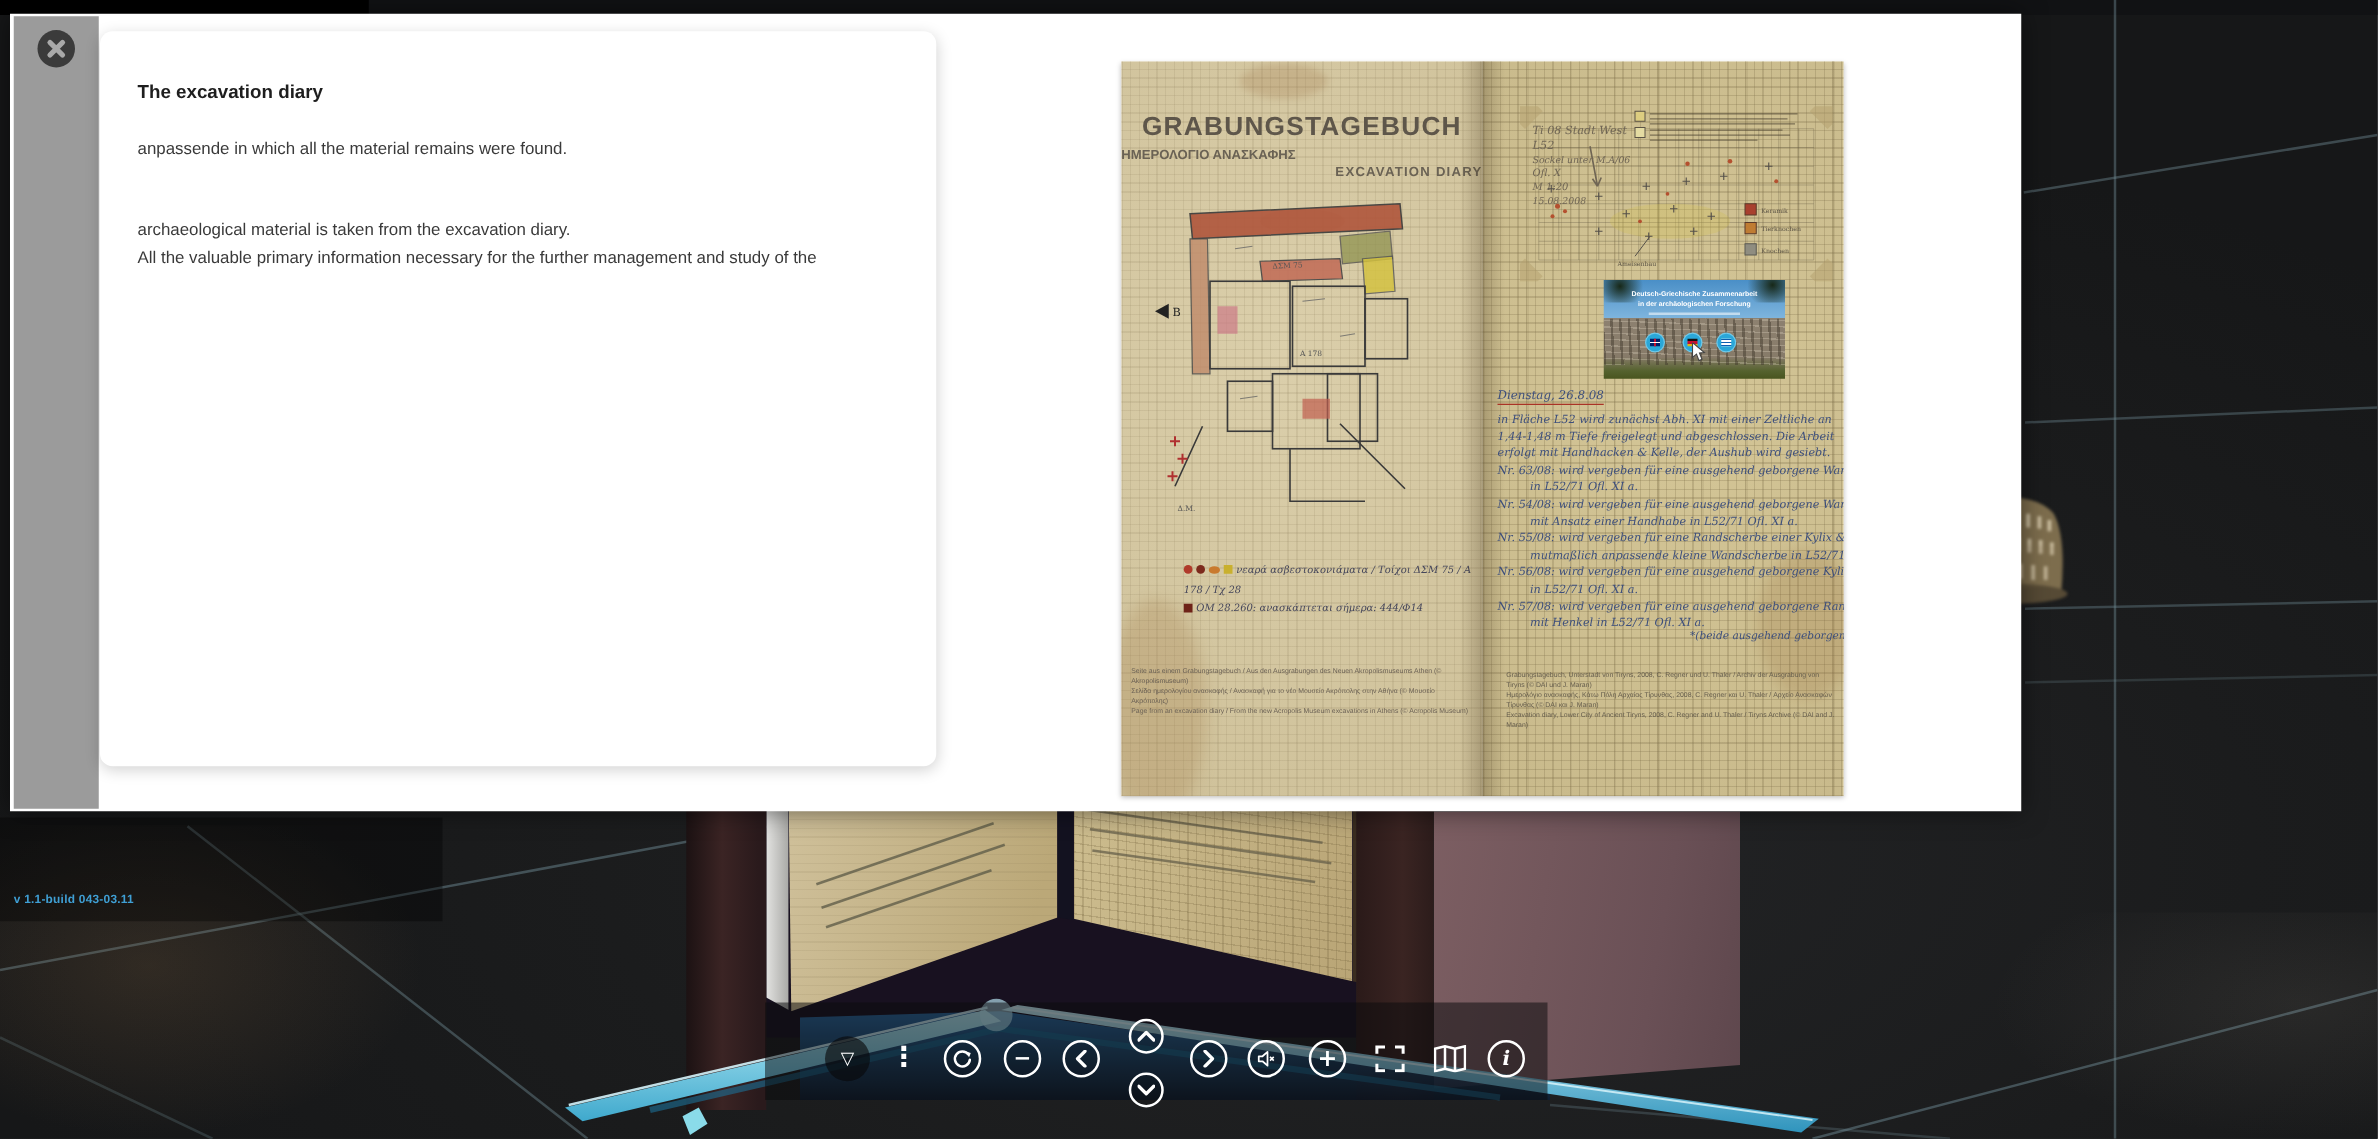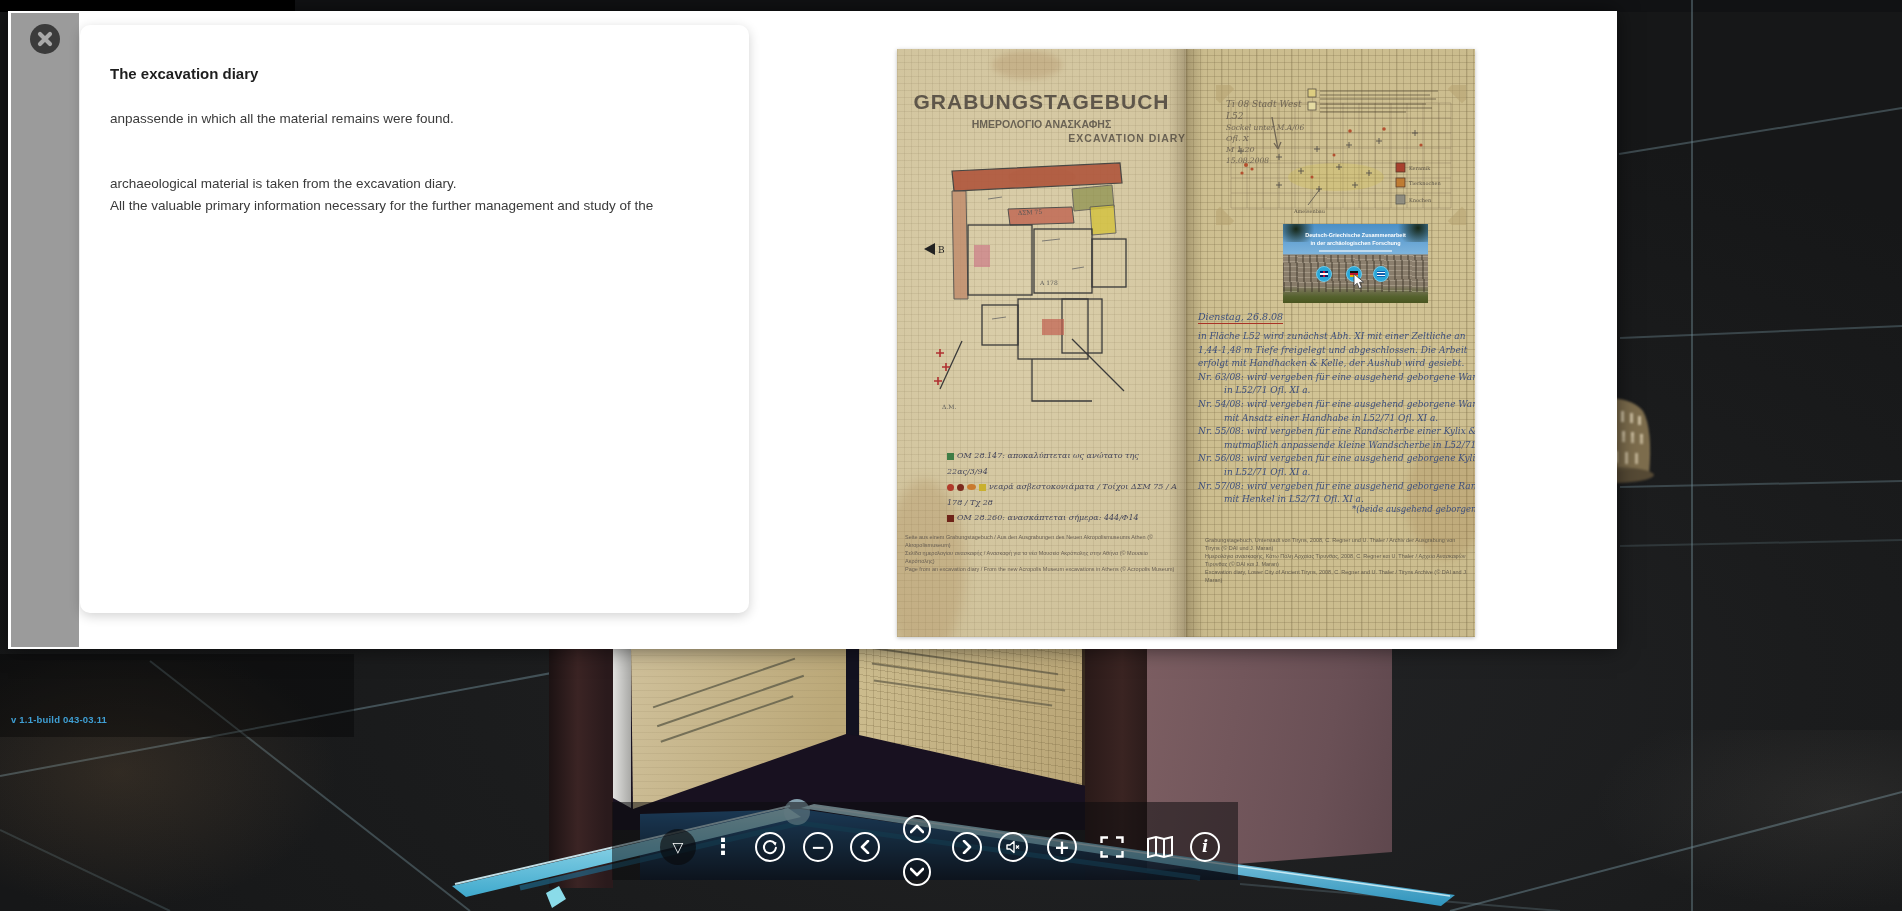--- a/index.html
+++ b/index.html
@@ -82,21 +82,21 @@
     repeating-linear-gradient(0deg, rgba(120,105,68,.26) 0 1px, rgba(0,0,0,0) 1px 7px),
     repeating-linear-gradient(90deg, rgba(120,105,68,.26) 0 1px, rgba(0,0,0,0) 1px 7px),
     repeating-linear-gradient(90deg, rgba(120,105,68,.14) 0 2px, rgba(0,0,0,0) 2px 35px),
     radial-gradient(420px 620px at 55% 45%, #d4c697, #c6b789 75%, #b5a677 100%);}
   #spine{position:absolute;left:271px;top:0;width:36px;height:588px;background:
     linear-gradient(90deg, rgba(0,0,0,0), rgba(70,55,30,.28) 50%, rgba(0,0,0,0));}
   #rpage-stain{position:absolute;left:220px;top:390px;width:80px;height:120px;border-radius:50%;
     background:rgba(150,110,60,.22);filter:blur(5px);}
   #dtitle{position:absolute;left:0;top:41px;width:289px;text-align:center;font-size:21px;font-weight:bold;
     letter-spacing:1px;color:#5e564a;}
-  #dsub1{position:absolute;left:0;top:69px;width:289px;text-align:center;font-size:10.5px;font-weight:bold;color:#6a6254;}
+  #dsub1{position:absolute;left:0;top:69px;width:289px;text-align:left;font-size:10.5px;font-weight:bold;color:#6a6254;}
   #dsub2{position:absolute;left:0;top:83px;width:289px;text-align:right;font-size:10.5px;font-weight:bold;
     letter-spacing:1px;color:#6a6254;}
   .hw{font-family:"DejaVu Serif",serif;font-style:italic;}
   #llegend{position:absolute;left:50px;top:399px;width:230px;font-size:8px;line-height:15.5px;color:#45465a;}
   .bull{display:inline-block;width:7px;height:7px;margin-right:3px;vertical-align:middle;}
   .rd{border-radius:50%;}
   .b0{background:#3e7d46;} .b1{background:#b03a2a;} .b2{background:#2b2b2b;}
   .b3{background:#6e2318;} .b4{background:#7a1f2b;width:13px;height:5px;}
   .bx-dred{background:#7c2a1c;border-radius:50%;} .bx-or{background:#c97a2e;border-radius:50%;width:9px;height:6px;}
   .bx-yl{background:#c9b02e;} .bx-ol{background:#9a8f2e;border-radius:50%;}
@@ -378,21 +378,20 @@
             <path d="M120,92 L138,90"></path>
             <path d="M70,170 L84,168"></path>
             <path d="M150,120 L162,118"></path>
         </g>
         <text x="96" y="66" font-size="6" fill="#555" transform="rotate(-3 96 66)">ΔΣΜ 75</text>
         <text x="118" y="136" font-size="6" fill="#555">Α 178</text>
         <text x="20" y="260" font-size="6" fill="#555">Δ.Μ.</text>
       </svg>
 
       <div id="llegend" class="hw">
-        <div><span class="bull b0"></span><span>ΟΜ 28.147: αποκαλύπτεται ως ανώτατο της 22ας/3/94</span></div>
         <div><span class="bull b1 rd"></span><span class="bull bx-dred"></span><span class="bull bx-or"></span><span class="bull bx-yl"></span><span>νεαρά ασβεστοκονιάματα / Τοίχοι ΔΣΜ 75 / Α 178 / Τχ 28</span></div>
         <div><span class="bull b3"></span><span>ΟΜ 28.260: ανασκάπτεται σήμερα: 444/Φ14</span></div>
       </div>
 
       <div id="lcaps">
         <div class="t5">
           <div>Seite aus einem Grabungstagebuch / Aus den Ausgrabungen des Neuen Akropolismuseums Athen (© Akropolismuseum)</div>
           <div>Σελίδα ημερολογίου ανασκαφής / Ανασκαφή για το νέο Μουσείο Ακρόπολης στην Αθήνα (© Μουσείο Ακρόπολης)</div>
           <div>Page from an excavation diary / From the new Acropolis Museum excavations in Athens (© Acropolis Museum)</div>
         </div>

